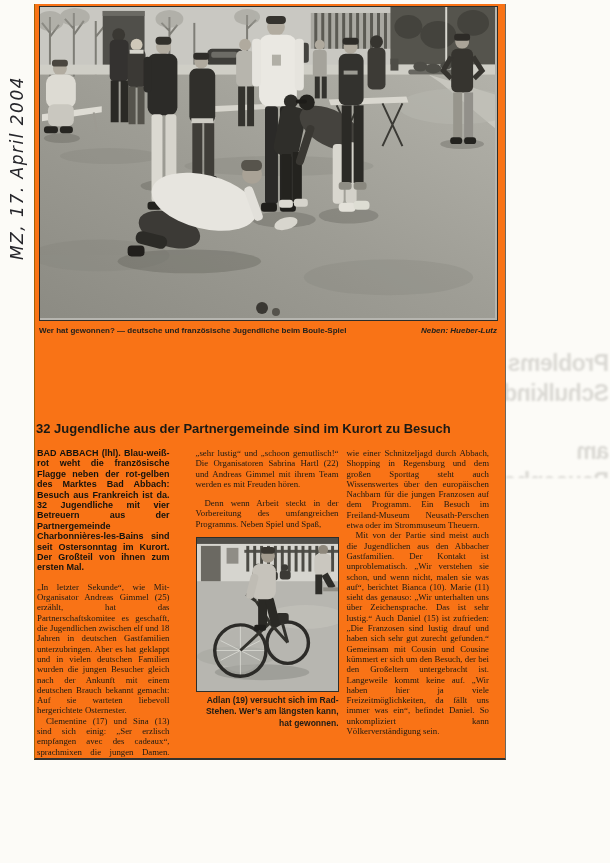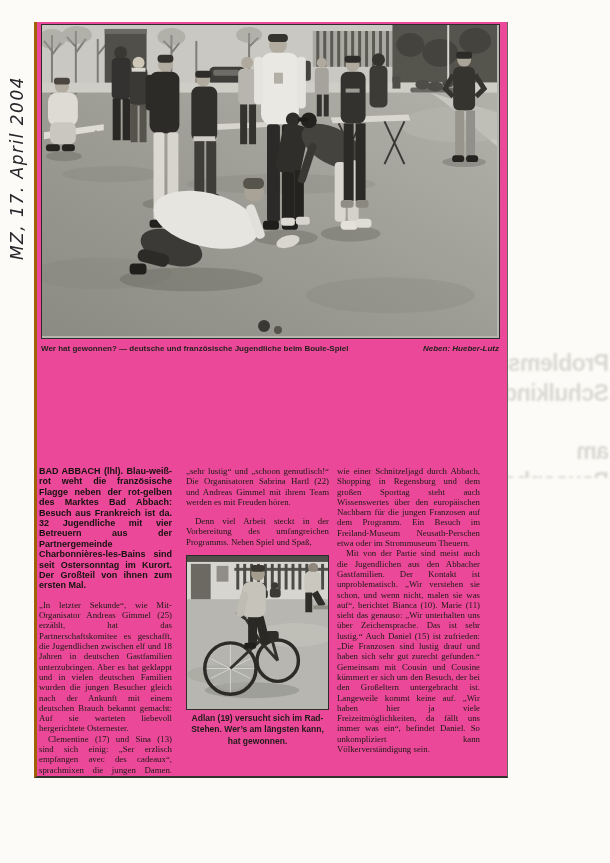--- a/index.html
+++ b/index.html
@@ -16,23 +16,23 @@
   
   .ghost{
     position:absolute;left:497px;top:348px;width:112px;height:130px;overflow:hidden;
     transform:scaleX(-1);color:#b9b7b1;opacity:.5;filter:blur(1.2px);
     font:bold 23px/30px "Liberation Sans",sans-serif;letter-spacing:-.5px;
   }
   .ghost .g2{margin-top:28px;}
 
   
   .clip{
-    position:absolute;left:34px;top:22px;width:470px;height:754px;
-    border-left:3px solid #a16207;border-right:1px solid #6a675f;border-bottom:2px solid #35332e;
-    background:#ec4899;
+    position:absolute;left:34px;top:4px;width:470px;height:754px;
+    border-left:1px solid #a16207;border-right:1px solid #6a675f;border-bottom:2px solid #35332e;
+    background:#f97316;
   }
 
   .photo-main{position:absolute;left:4px;top:2px;width:457px;height:313px;border:1px solid #2e2d29;background:#b6b5af;}
   .photo-main svg{display:block;}
 
   .caption-row{
     position:absolute;left:4px;top:321px;width:458px;display:flex;justify-content:space-between;
     font:bold 8px/11px "Liberation Sans",sans-serif;color:#23221e;
   }
   .credit{font:italic bold 8px/11px "Liberation Sans",sans-serif;}
@@ -41,30 +41,30 @@
     position:absolute;left:1px;top:342px;width:462px;
     font:bold 30px/37px "Liberation Sans",sans-serif;letter-spacing:-.8px;color:#15140f;
   }
   .subhead{
     position:absolute;left:1px;top:417px;width:462px;
     font:bold 13px/16px "Liberation Sans",sans-serif;color:#1b1a15;
   }
 
   .cols{position:absolute;left:2px;top:444px;width:452px;height:309px;display:flex;overflow:hidden;}
   .col{font:8.8px/10.3px "Liberation Serif",serif;text-align:justify;color:#1b1a14;hyphens:auto;}
-  .c1{width:133px;margin-right:14px;}
+  .c1{width:133px;margin-right:26px;}
   .c2{width:143px;}
   .c3{width:143px;margin-left:8px;}
   .col p{margin:0;}
   .lead{font:bold 9px/10.4px "Liberation Sans",sans-serif;margin-bottom:9px !important;color:#14130e;}
   .ind{text-indent:9px;}
   .gap{margin-top:9px !important;}
   .photo2{width:143px;height:155px;margin-top:8px;border:1px solid #2e2d29;box-sizing:border-box;background:#bdbcb6;}
   .photo2 svg{display:block;}
-  .pcap{font:bold 8.5px/11.3px "Liberation Sans",sans-serif;margin-top:3px !important;color:#1d1c17;text-align:center;}
+  .pcap{font:bold 8.5px/11.3px "Liberation Sans",sans-serif;margin-top:3px !important;color:#1d1c17;text-align:right;}
 </style>
 </head>
 <body>
 
 <div class="page">
 
   <div class="handwriting">MZ, 17. April 2004</div>
 
   <div class="ghost">
     <div class="g1">Problems Schulkinder</div>
@@ -300,31 +300,32 @@
           <circle cx="237" cy="307" r="4" fill="#55534c"></circle>
       </svg>
     </div>
 
     <div class="caption-row">
       <span>Wer hat gewonnen? — deutsche und französische Jugendliche beim Boule-Spiel</span>
       <span class="credit">Neben: Hueber-Lutz</span>
     </div>
 
 
+    <div class="subhead">32 Jugendliche aus der Partnergemeinde sind im Kurort zu Besuch</div>
 
     <div class="cols">
       <div class="col c1">
         <p class="lead">BAD ABBACH (lhl). Blau-weiß-rot weht die französische Flagge neben der rot-gelben des Marktes Bad Abbach: Besuch aus Frankreich ist da. 32 Jugendliche mit vier Betreuern aus der Partnergemeinde Charbonnières-les-Bains sind seit Ostersonntag im Kurort. Der Großteil von ihnen zum ersten Mal.</p>
         <p>„In letzter Sekunde“, wie Mit-Organisator Andreas Gimmel (25) erzählt, hat das Partnerschaftskomitee es geschafft, die Jugendlichen zwischen elf und 18 Jahren in deutschen Gastfamilien unterzubringen. Aber es hat geklappt und in vielen deutschen Familien wurden die jungen Besucher gleich nach der Ankunft mit einem deutschen Brauch bekannt gemacht: Auf sie warteten liebevoll hergerichtete Osternester.</p>
         <p class="ind">Clementine (17) und Sina (13) sind sich einig: „Ser erzlisch empfangen avec des cadeaux“, sprachmixen die jungen Damen. Überhaupt sei die ganze Unternehmung</p>
       </div>
 
       <div class="col c2">
         <p>„sehr lustig“ und „schoon gemutlisch!“ Die Organisatoren Sabrina Hartl (22) und Andreas Gimmel mit ihrem Team werden es mit Freuden hören.</p>
-        <p class="ind gap">Denn viel Arbeit steckt in der Vorbereitung des umfangreichen Programms. Neben Spiel und Spaß,</p>
+        <p class="ind gap">Denn wenn Arbeit steckt in der Vorbereitung des umfangreichen Programms. Neben Spiel und Spaß,</p>
 
         <div class="photo2">
           <svg viewBox="0 0 143 155" width="141" height="153" preserveAspectRatio="none">
             <rect width="143" height="155" fill="#bdbcb6"></rect>
             <rect width="143" height="44" fill="#d6d5cf"></rect>
             <rect width="143" height="6" fill="#504f4a"></rect>
             <rect x="4" y="8" width="20" height="36" fill="#6b6962"></rect>
             <rect x="30" y="10" width="12" height="16" fill="#8f8d86"></rect>
             <rect x="48" y="12" width="95" height="3" fill="#55544e"></rect>
             <g fill="#4c4b45">

